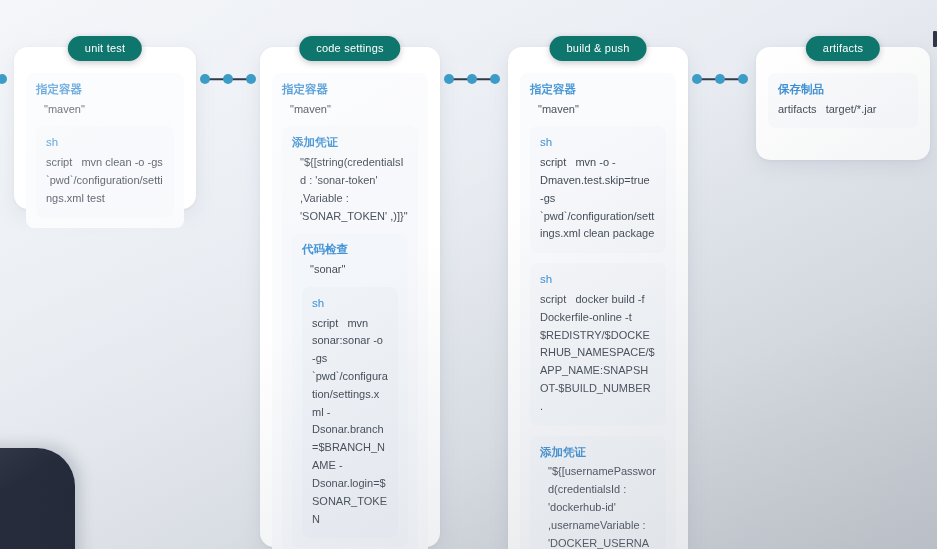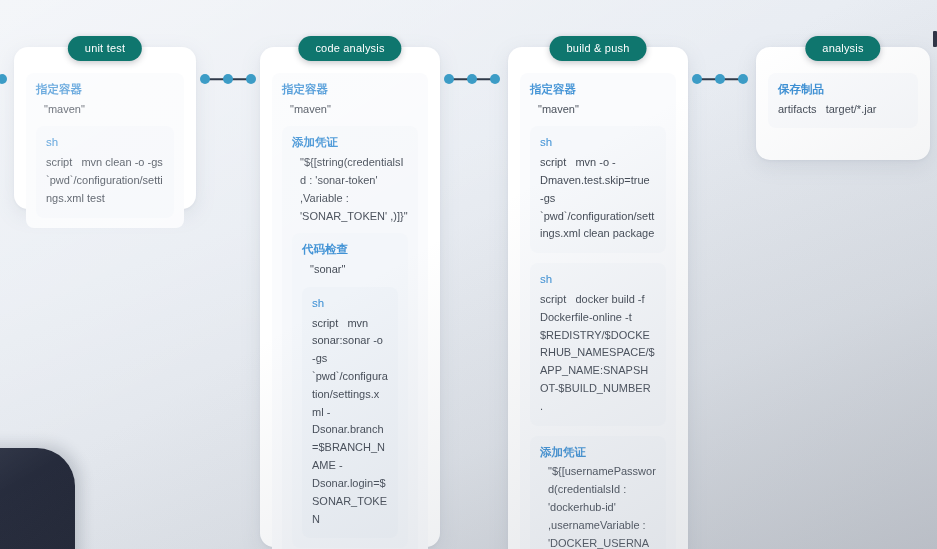--- a/index.html
+++ b/index.html
@@ -178,21 +178,21 @@
   </div>
 
   <div class="connector" style="left:200px; top:74px; width:56px;">
     <div class="conn-line"></div>
     <div class="dot d0"></div>
     <div class="dot d1"></div>
     <div class="dot d2"></div>
   </div>
 
   <div class="stage" style="left:260px; width:180px;">
-    <div class="stage-label">code analysis</div>
+    <div class="stage-label">code settings</div>
     <div class="card" style="width:180px; height:500px;">
       <div class="blk lvl0">
         <div class="blk-title">指定容器</div>
         <div class="blk-body indent">"maven"</div>
 
         <div class="blk lvl1" style="margin-top:8px;">
           <div class="blk-title">添加凭证</div>
           <div class="blk-body indent">"${[string(credentialsId : 'sonar-token' ,Variable : 'SONAR_TOKEN' ,)]}"</div>
 
           <div class="blk lvl2" style="margin-top:8px;">
@@ -244,21 +244,21 @@
   </div>
 
   <div class="connector" style="left:692px; top:74px; width:56px;">
     <div class="conn-line"></div>
     <div class="dot d0"></div>
     <div class="dot d1"></div>
     <div class="dot d2"></div>
   </div>
 
   <div class="stage" style="left:756px; width:174px;">
-    <div class="stage-label">analysis</div>
+    <div class="stage-label">artifacts</div>
     <div class="card" style="width:174px; height:113px;">
       <div class="blk lvl0">
         <div class="blk-title">保存制品</div>
         <div class="blk-body">artifacts   target/*.jar</div>
       </div>
     </div>
   </div>
 
   <div class="edge-marker"></div>
   <div class="dark-panel"></div>

